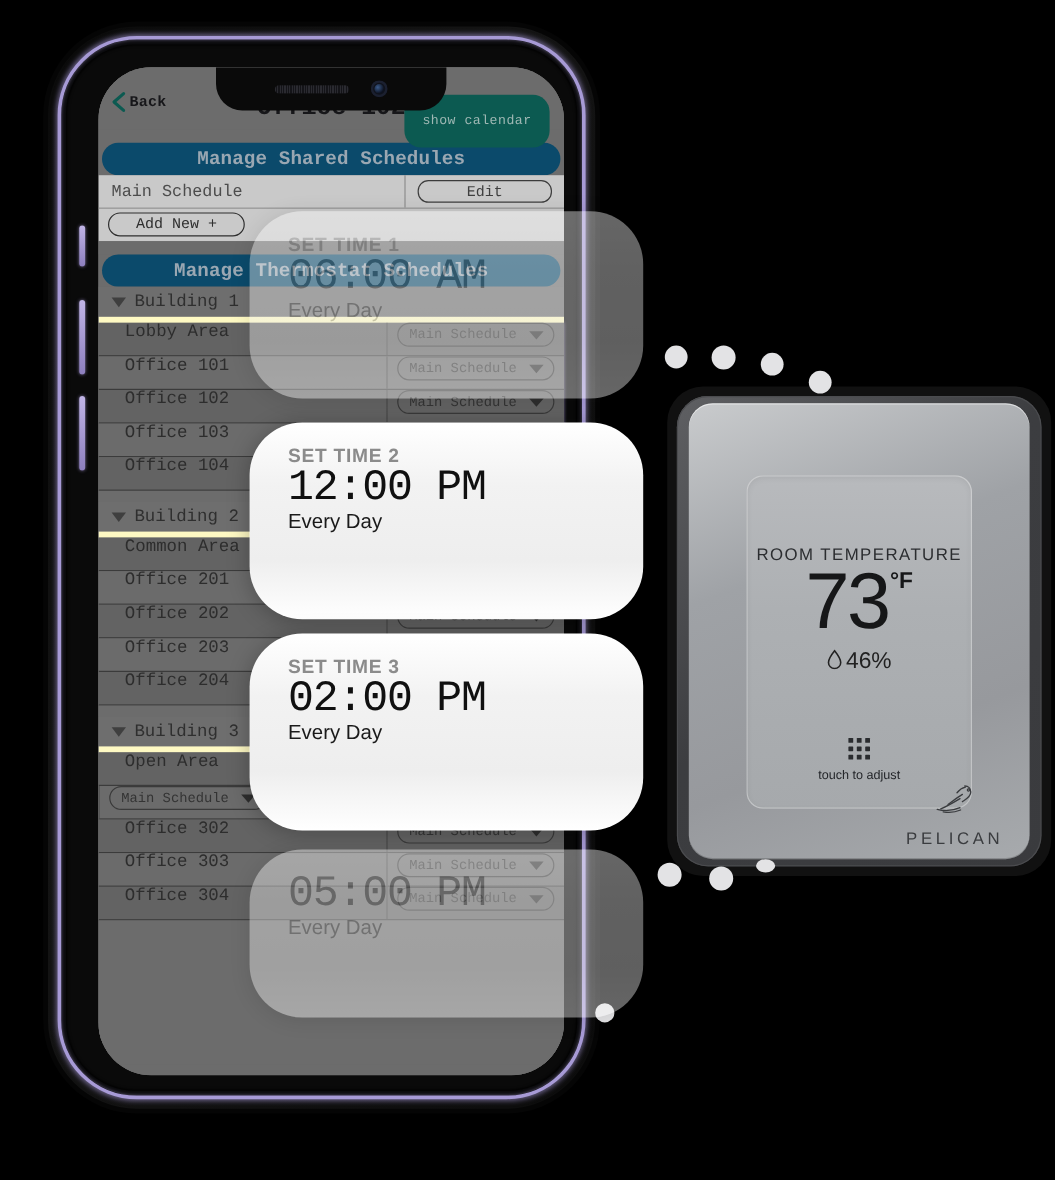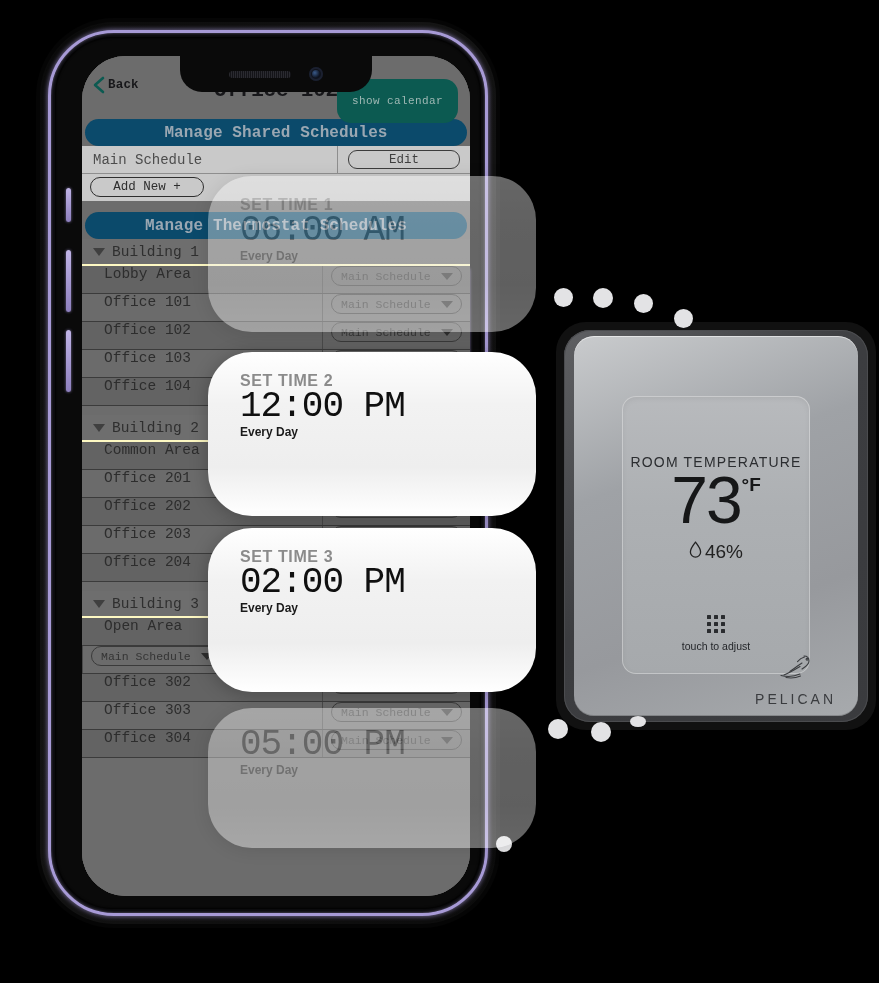--- a/index.html
+++ b/index.html
@@ -93,21 +93,21 @@
   .addnew{
     display:inline-flex;align-items:center;justify-content:center;
     width:112px;height:18px;border-radius:10px;border:1px solid #2e2e2e;
     font-size:12.5px;color:#2e2e2e;background:transparent;
   }
   .gap{height:11px;background:#6c6c6c;}
 
   .list{background:#6c6c6c;}
   .grp{
     display:flex;align-items:center;gap:7px;height:25px;padding-left:11px;
-    background:#6e6e6e;border-bottom:2px solid #fef9c3;
+    background:#6e6e6e;border-bottom:5px solid #fef9c3;
   }
   .tri{width:0;height:0;border-left:6px solid transparent;border-right:6px solid transparent;border-top:8px solid #3f3f3f;}
   .grp-label{font-size:14.5px;color:#2f2f2f;}
   .zrow{
     display:flex;height:27px;background:#636363;border-bottom:1px solid #3b3b3b;
   }
   .zrow.alt{background:#6b6b6b;}
   .zname{flex:1;padding-left:22px;font-size:14.5px;color:#2d2d2d;}
   .zdiv{width:1px;align-self:stretch;background:#4a4a4a;}
   .zsel{
@@ -121,21 +121,21 @@
   
   .cards{position:absolute;left:0;top:0;width:879px;height:983px;pointer-events:none;z-index:40;}
   .card{
     position:absolute;border-radius:44px;
     background:linear-gradient(180deg,#ffffff 0%,#f2f2f2 32%,#eeeeee 70%,#ffffff 100%);
     box-shadow:0 2px 18px rgba(0,0,0,.25);
     padding:20px 0 16px 32px;box-sizing:border-box;
   }
   .card .ct{font-size:16px;font-weight:700;color:#8b8b8b;letter-spacing:.6px;}
   .card .cv{font-size:36px;font-weight:400;color:#101010;letter-spacing:-1px;line-height:1.05;margin-top:-2px;font-family:Liberation Mono, monospace;}
-  .card .cd{font-size:12px;font-weight:700;color:#1a1a1a;margin-top:-1px;}
+  .card .cd{font-size:17px;font-weight:400;color:#1a1a1a;margin-top:-1px;}
   .card.faded{opacity:.40;}
   .card.faded .cv{color:#6e6e6e;}
   .card.faded .cd{color:#7a7a7a;}
   .card.faded .ct{color:#9c9c9c;}
   #card1{left:208px;top:176px;width:328px;height:156px;}
   #card2{left:208px;top:352px;width:328px;height:164px;}
   #card3{left:208px;top:528px;width:328px;height:164px;}
   #card4{left:208px;top:708px;width:328px;height:140px;}
 
   

